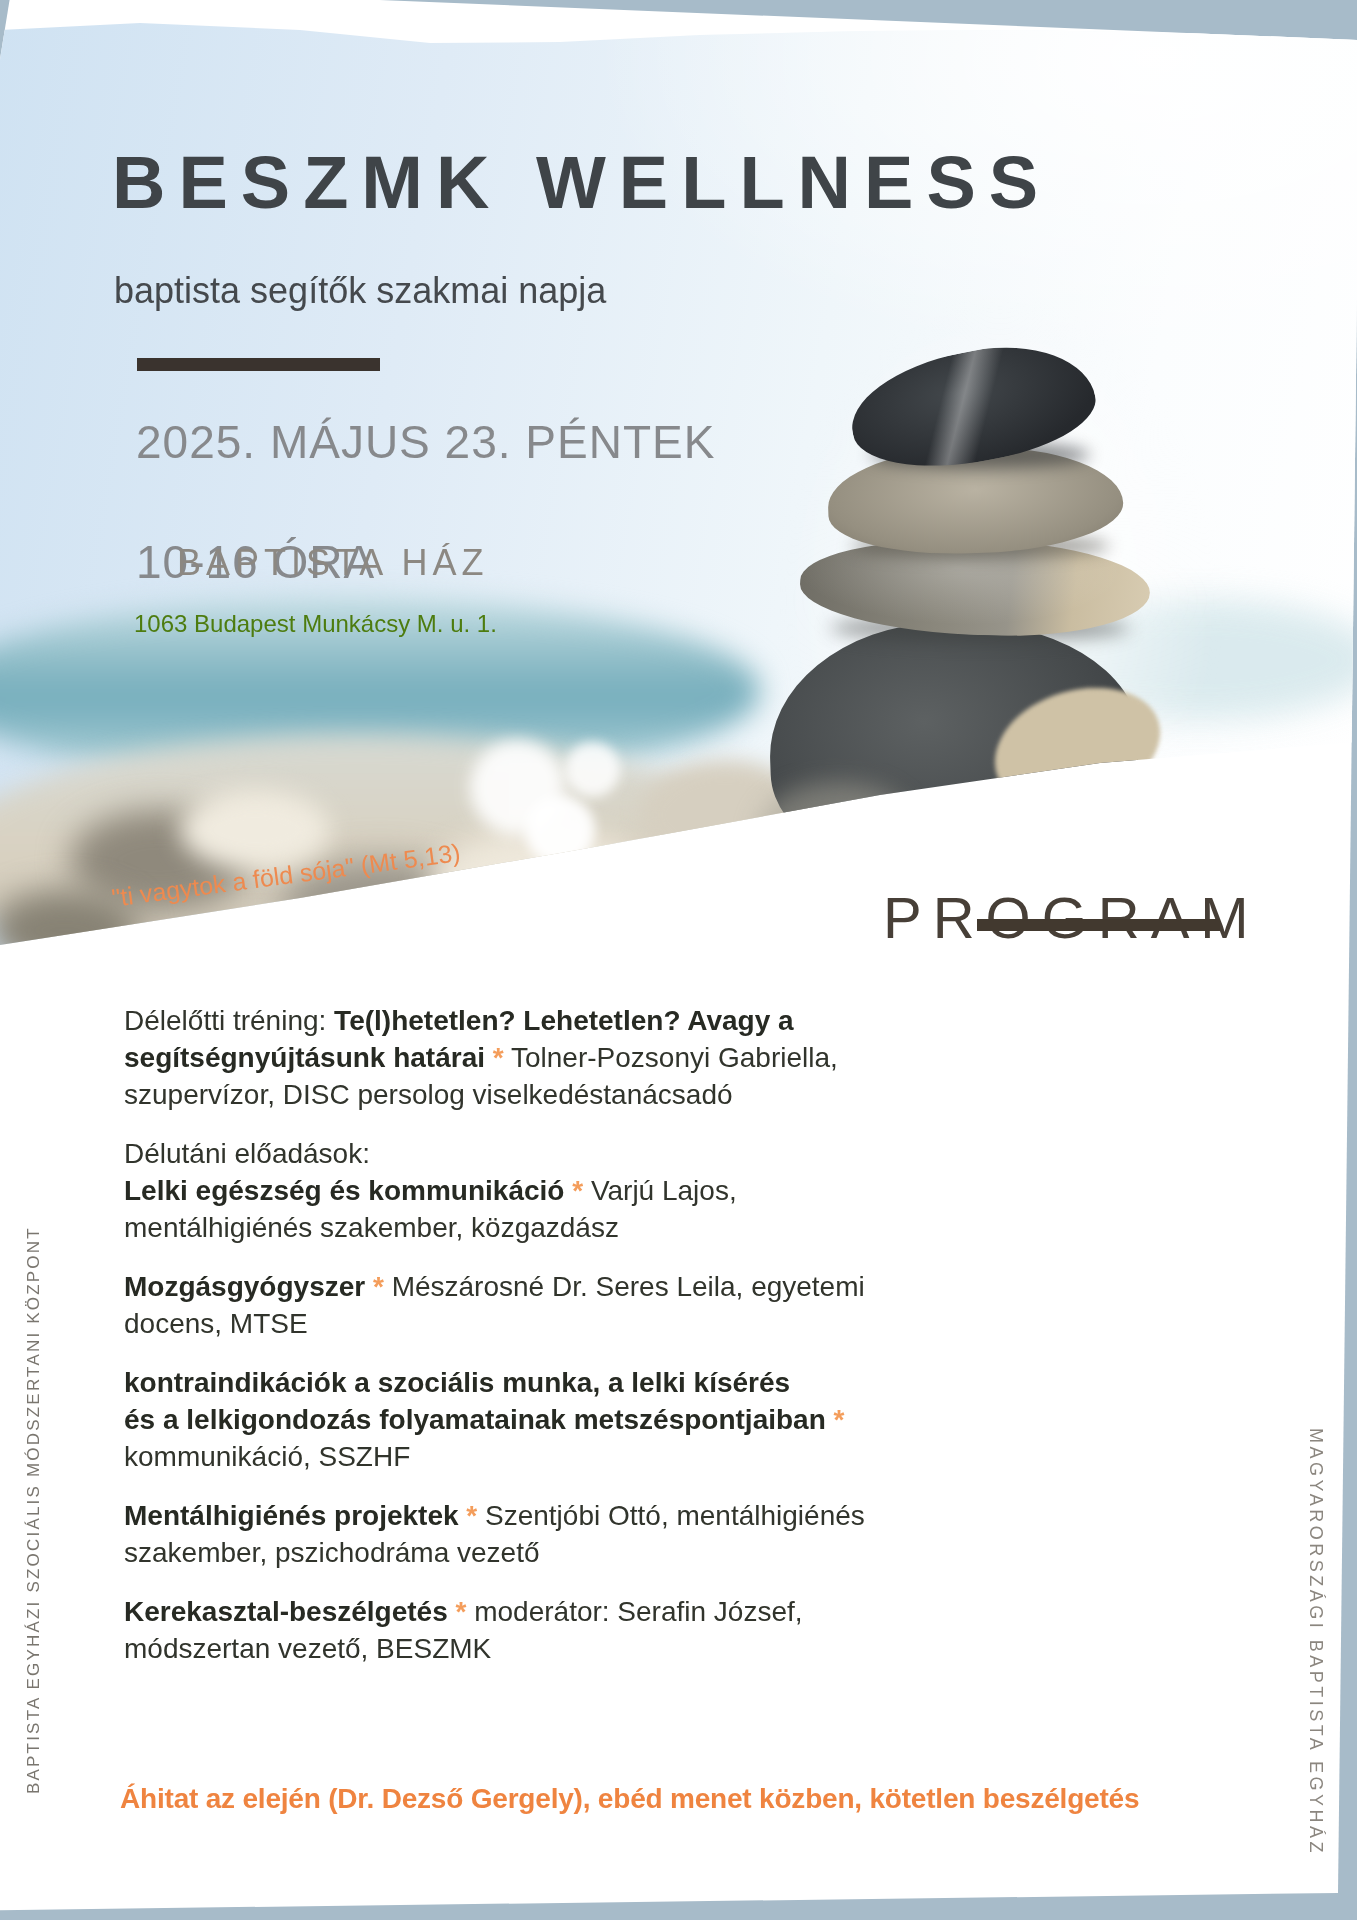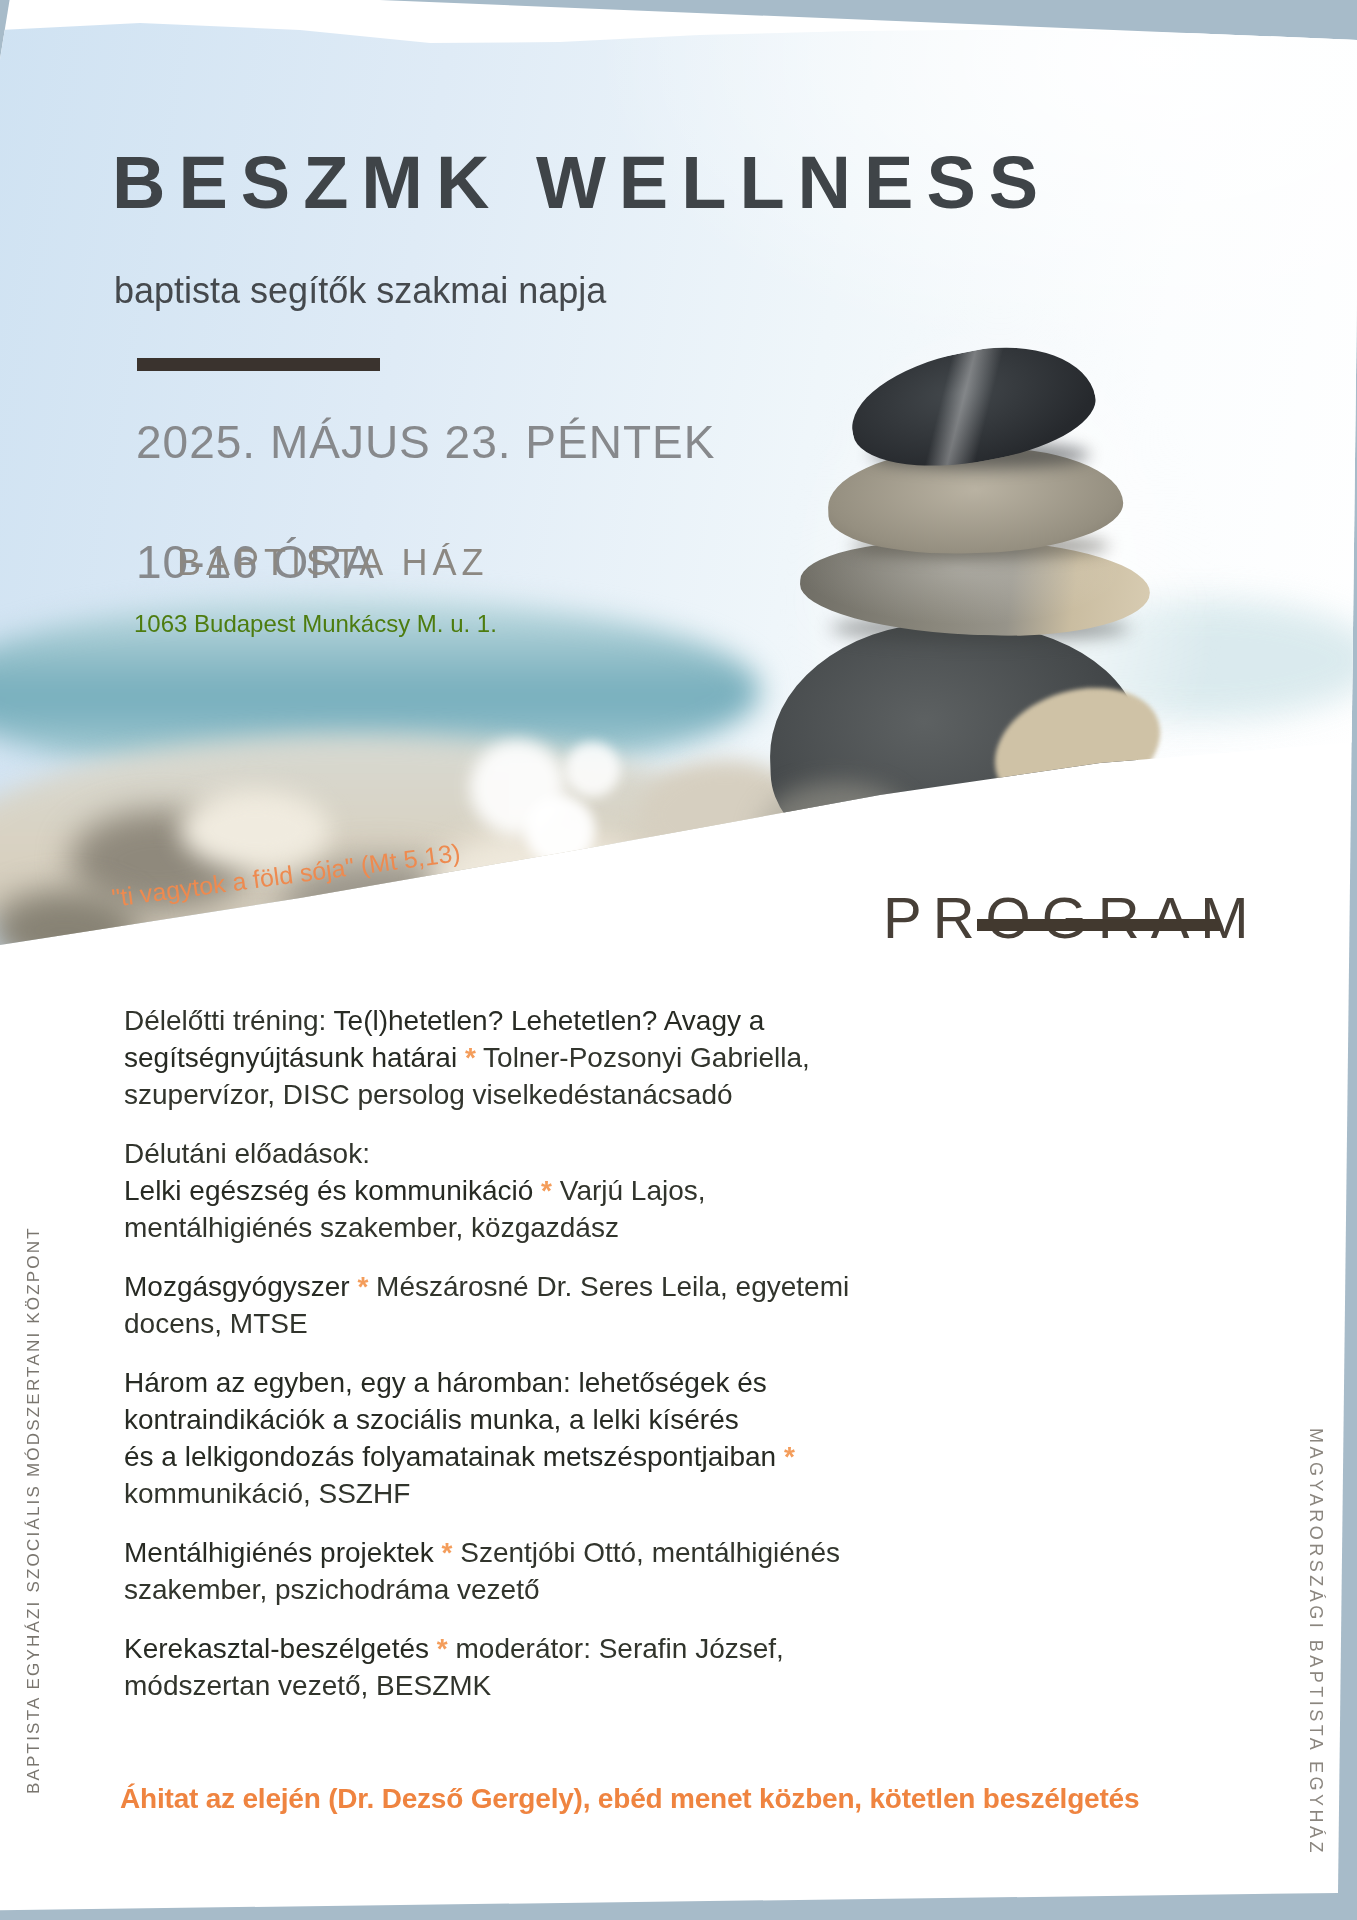--- a/index.html
+++ b/index.html
@@ -74,21 +74,21 @@
   .dates{left:136px;top:412px;font-size:46px;line-height:60px;color:#87898c;letter-spacing:1px;white-space:pre-line;}
   .venue{left:134px;top:542px;font-size:36px;letter-spacing:5px;color:#8c8882;white-space:nowrap;margin-left:43px;}
   .address{left:134px;top:598px;font-size:24px;color:#4d7c0f;white-space:nowrap;margin-top:12px;}
   .quote{left:110px;top:884px;font-size:25px;color:#ee8a4f;transform:rotate(-7.5deg);
          transform-origin:0 0;white-space:nowrap;}
   .prog-head{left:883px;top:836px;font-size:58px;letter-spacing:11px;color:#473f37;white-space:nowrap;margin-top:48px;}
   .bar2{left:977px;top:919px;width:243px;height:12px;background:#42392f;}
   .program{left:124px;top:1002px;}
   .para{margin-bottom:22px;}
   .pline{white-space:nowrap;line-height:37px;font-size:28px;color:#31342c;}
-  .seg-b{font-weight:normal;color:#272a23;}
+  .seg-b{font-weight:bold;color:#272a23;}
   .seg-star{font-weight:bold;color:#f49d5b;}
   .footnote{left:120px;top:1783px;font-size:28px;font-weight:bold;color:#ef8440;
             letter-spacing:-.2px;white-space:nowrap;}
   .vleft{left:24px;top:1794px;transform:rotate(-90deg);transform-origin:0 0;
          font-size:17px;letter-spacing:2.2px;color:#7a766f;white-space:nowrap;}
   .vright{left:1326px;top:1428px;transform:rotate(90deg);transform-origin:0 0;
          font-size:18px;letter-spacing:3.5px;color:#8b867f;white-space:nowrap;}
 </style>
 </head>
 <body>
@@ -143,21 +143,20 @@
       <div class="para">
         <div class="pline"><span>Délutáni előadások:</span></div>
         <div class="pline"><span class="seg-b">Lelki egészség és kommunikáció </span><span class="seg-star">*</span><span> Varjú Lajos,</span></div>
         <div class="pline"><span>mentálhigiénés szakember, közgazdász</span></div>
       </div>
       <div class="para">
         <div class="pline"><span class="seg-b">Mozgásgyógyszer </span><span class="seg-star">*</span><span> Mészárosné Dr. Seres Leila, egyetemi</span></div>
         <div class="pline"><span>docens, MTSE</span></div>
       </div>
       <div class="para">
-        <div class="pline"><span class="seg-b">Három az egyben, egy a háromban: lehetőségek és</span></div>
         <div class="pline"><span class="seg-b">kontraindikációk a szociális munka, a lelki kísérés</span></div>
         <div class="pline"><span class="seg-b">és a lelkigondozás folyamatainak metszéspontjaiban </span><span class="seg-star">*</span></div>
         <div class="pline"><span>kommunikáció, SSZHF</span></div>
       </div>
       <div class="para">
         <div class="pline"><span class="seg-b">Mentálhigiénés projektek </span><span class="seg-star">*</span><span> Szentjóbi Ottó, mentálhigiénés</span></div>
         <div class="pline"><span>szakember, pszichodráma vezető</span></div>
       </div>
       <div class="para">
         <div class="pline"><span class="seg-b">Kerekasztal-beszélgetés </span><span class="seg-star">*</span><span> moderátor: Serafin József,</span></div>

